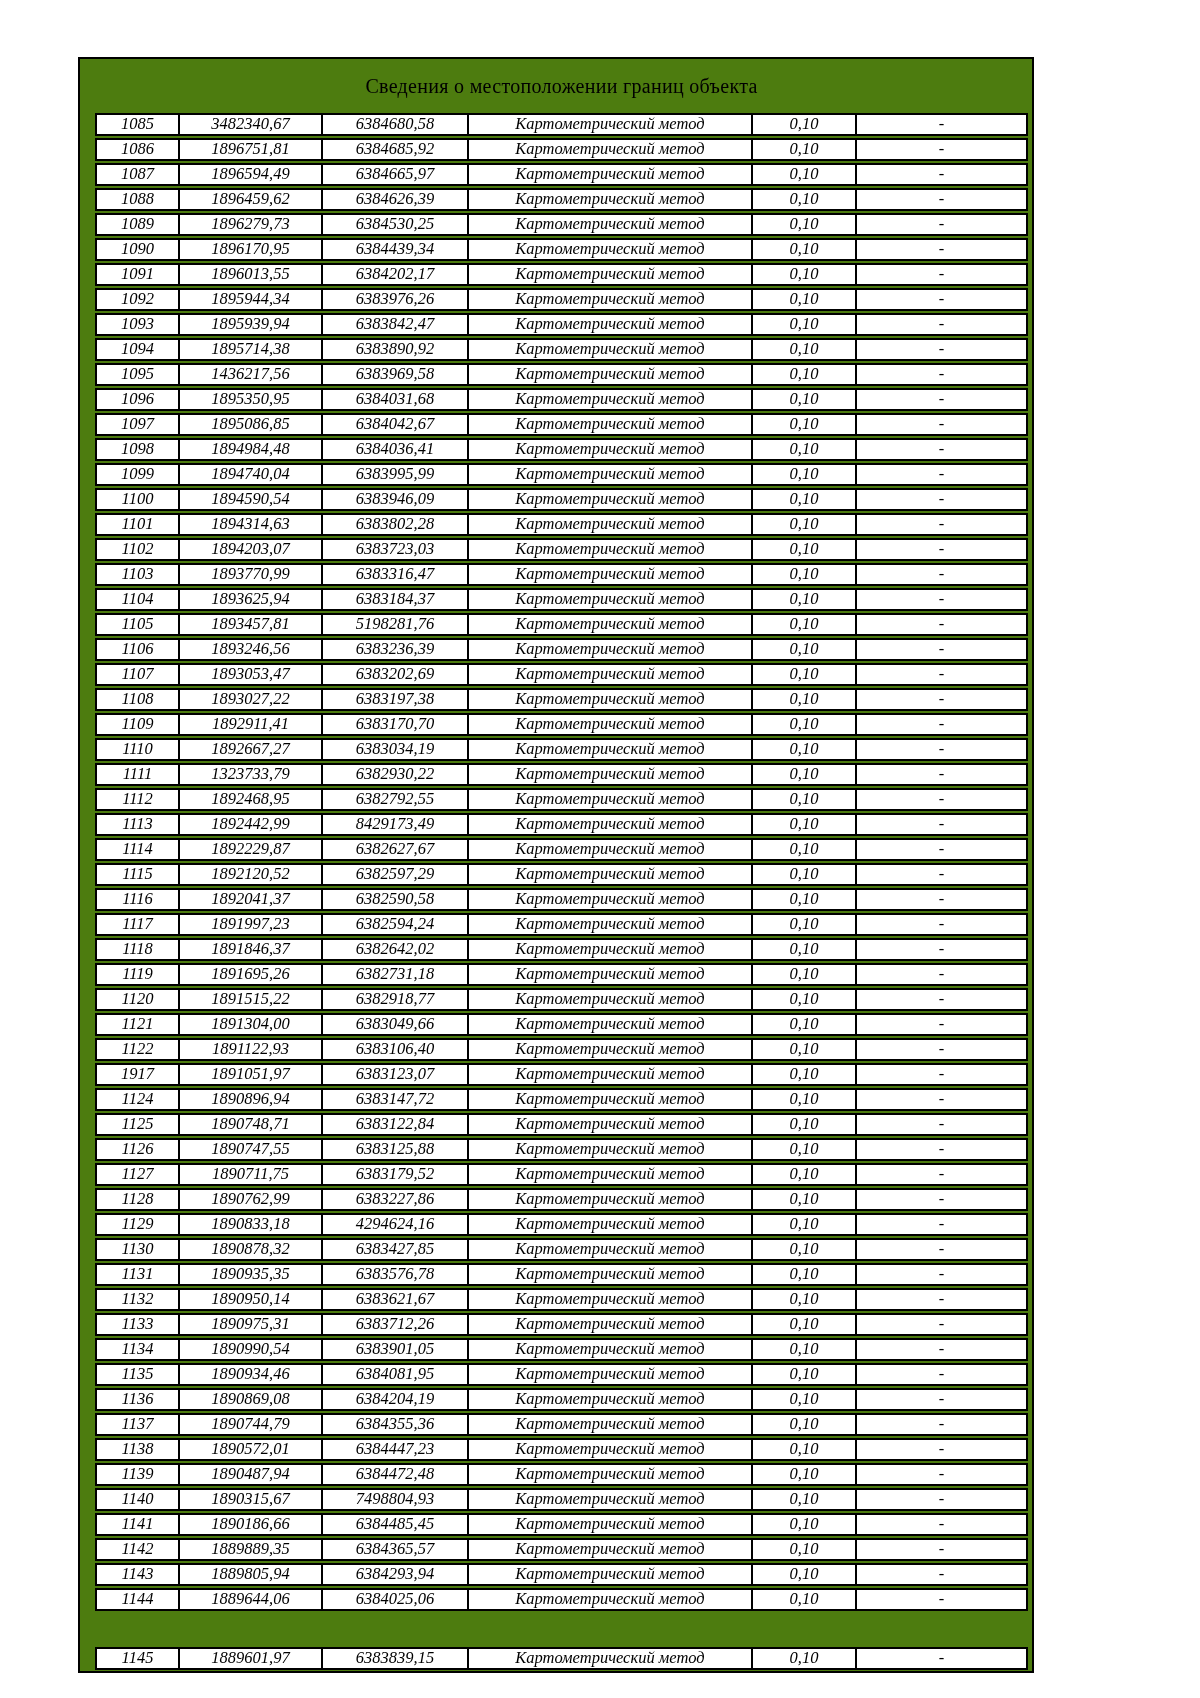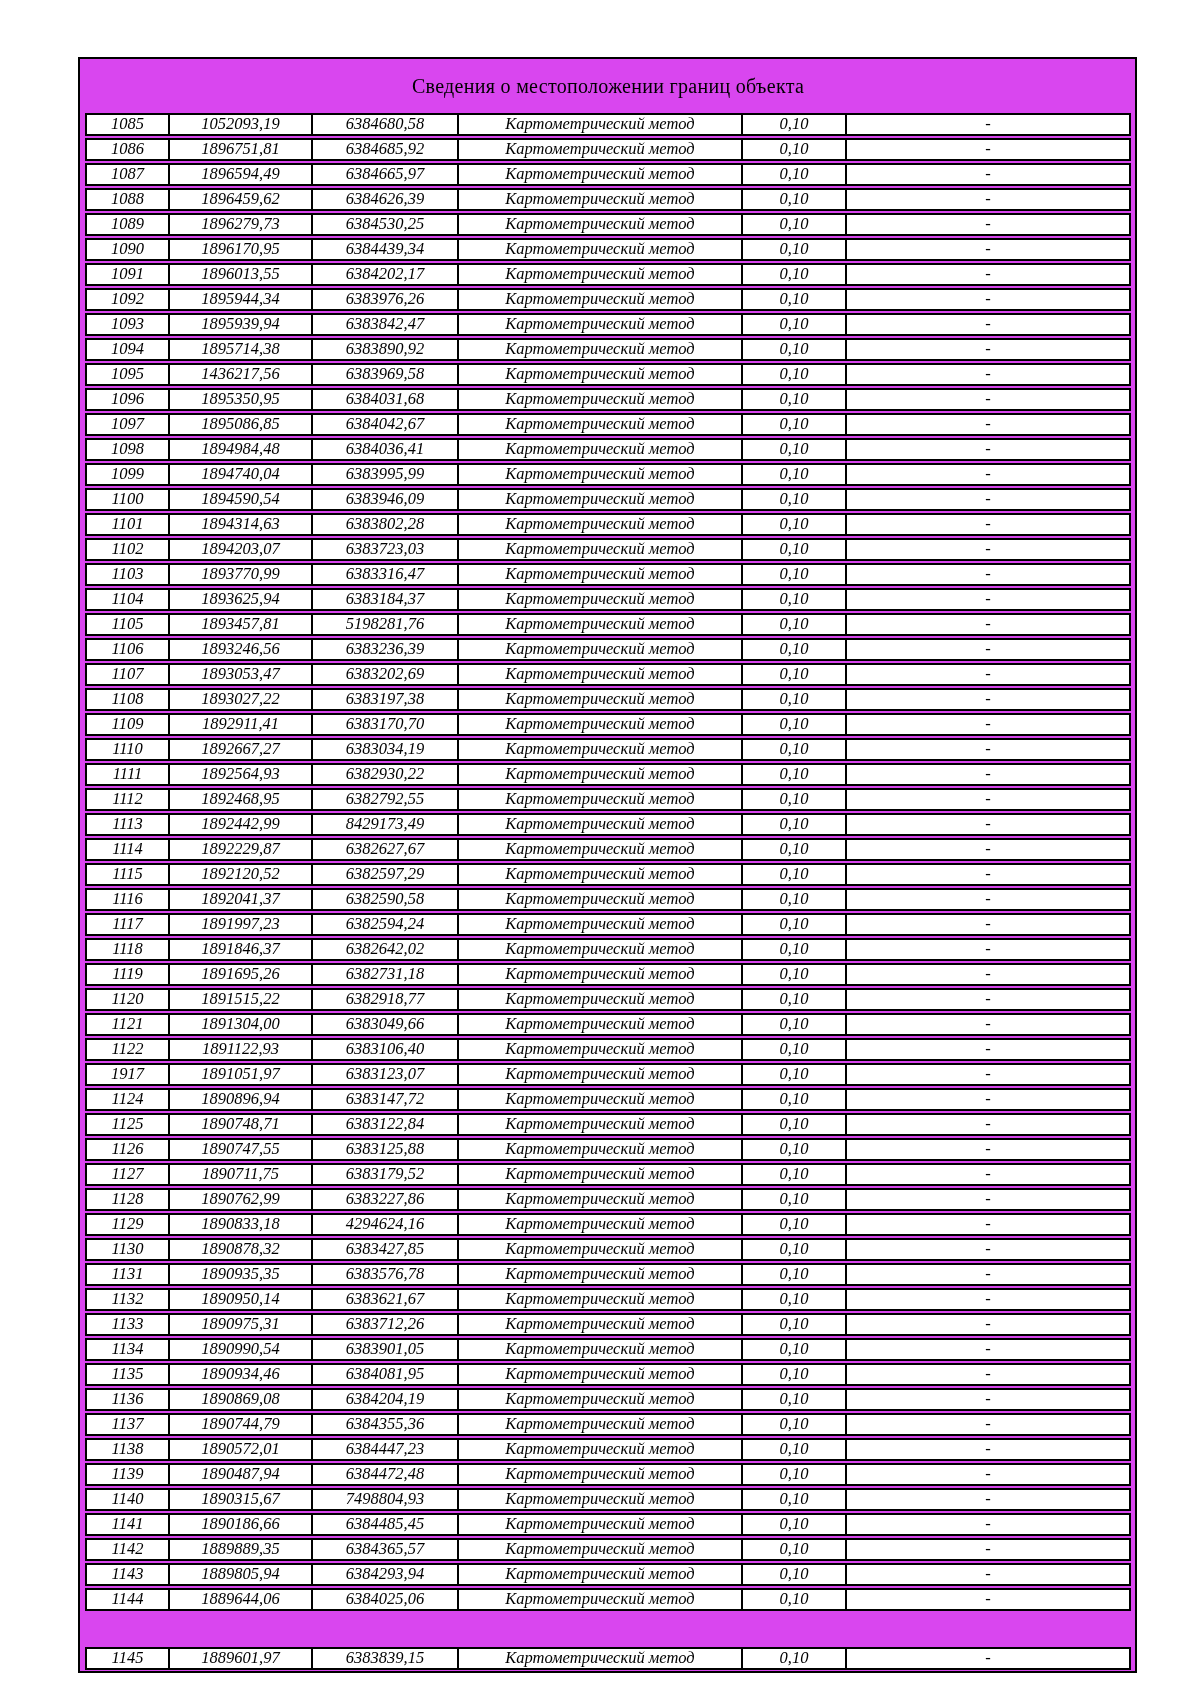--- a/index.html
+++ b/index.html
@@ -13,25 +13,25 @@
     height: 1698px;
     background: #ffffff;
     font-family: "Liberation Serif", serif;
     color: #000000;
     overflow: hidden;
   }
   .doc-frame {
     position: absolute;
     left: 78px;
     top: 57px;
-    width: 1059px;
+    width: 956px;
     box-sizing: border-box;
     border: 2px solid #000000;
-    padding: 0 4px 1px 5px;
-    background: #d946ef;
+    padding: 0 4px 1px 15px;
+    background: #4d7c0f;
   }
   .doc-title {
     height: 54px;
     display: flex;
     align-items: center;
     justify-content: center;
     font-size: 20px;
     font-style: normal;
     letter-spacing: 0.3px;
     white-space: nowrap;
@@ -67,21 +67,21 @@
 </style>
 </head>
 <body>
 
 <div class="page">
   <div class="doc-frame">
     <div class="doc-title">Сведения о местоположении границ объекта</div>
     <div class="rows">
   <div class="row">
     <div class="cell c-num">1085</div>
-    <div class="cell c-x">1052093,19</div>
+    <div class="cell c-x">3482340,67</div>
     <div class="cell c-y">6384680,58</div>
     <div class="cell c-method">Картометрический метод</div>
     <div class="cell c-precision">0,10</div>
     <div class="cell c-note">-</div>
   </div>
 
   <div class="row">
     <div class="cell c-num">1086</div>
     <div class="cell c-x">1896751,81</div>
     <div class="cell c-y">6384685,92</div>
@@ -301,21 +301,21 @@
     <div class="cell c-num">1110</div>
     <div class="cell c-x">1892667,27</div>
     <div class="cell c-y">6383034,19</div>
     <div class="cell c-method">Картометрический метод</div>
     <div class="cell c-precision">0,10</div>
     <div class="cell c-note">-</div>
   </div>
 
   <div class="row">
     <div class="cell c-num">1111</div>
-    <div class="cell c-x">1892564,93</div>
+    <div class="cell c-x">1323733,79</div>
     <div class="cell c-y">6382930,22</div>
     <div class="cell c-method">Картометрический метод</div>
     <div class="cell c-precision">0,10</div>
     <div class="cell c-note">-</div>
   </div>
 
   <div class="row">
     <div class="cell c-num">1112</div>
     <div class="cell c-x">1892468,95</div>
     <div class="cell c-y">6382792,55</div>

